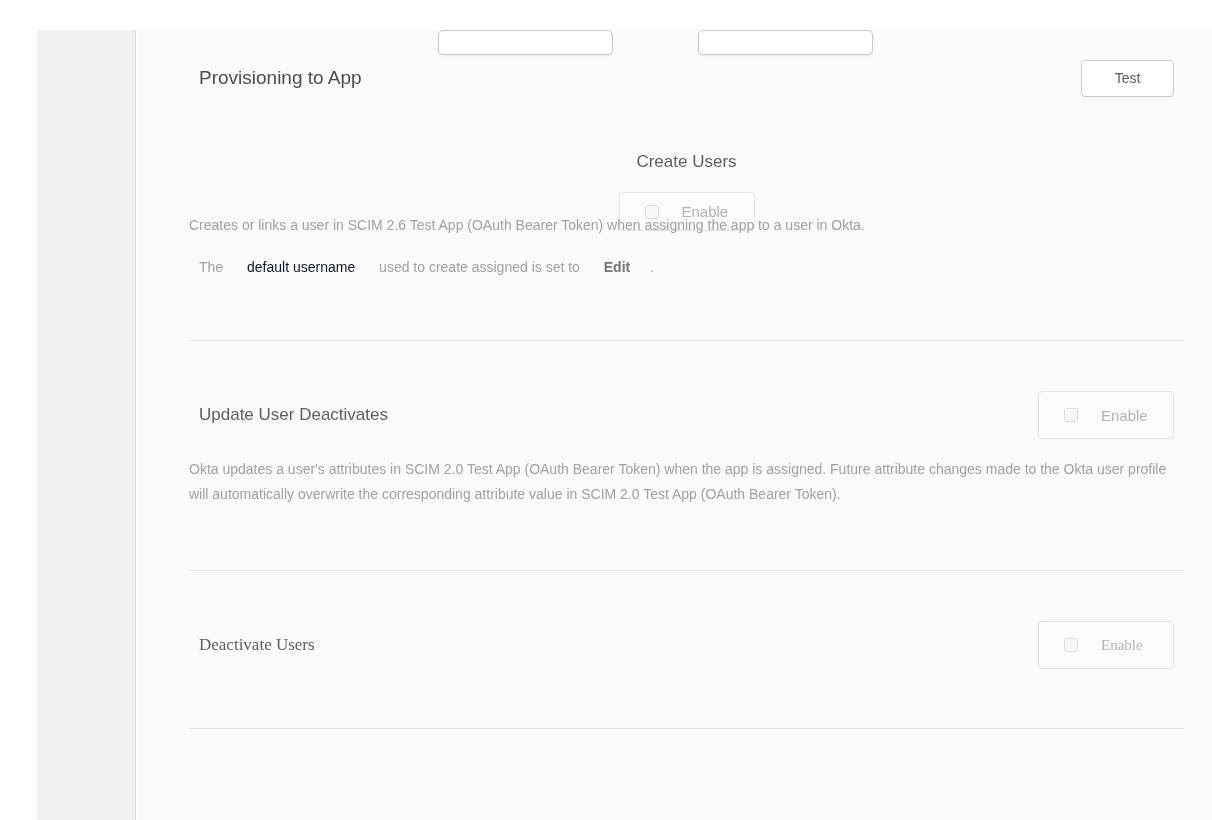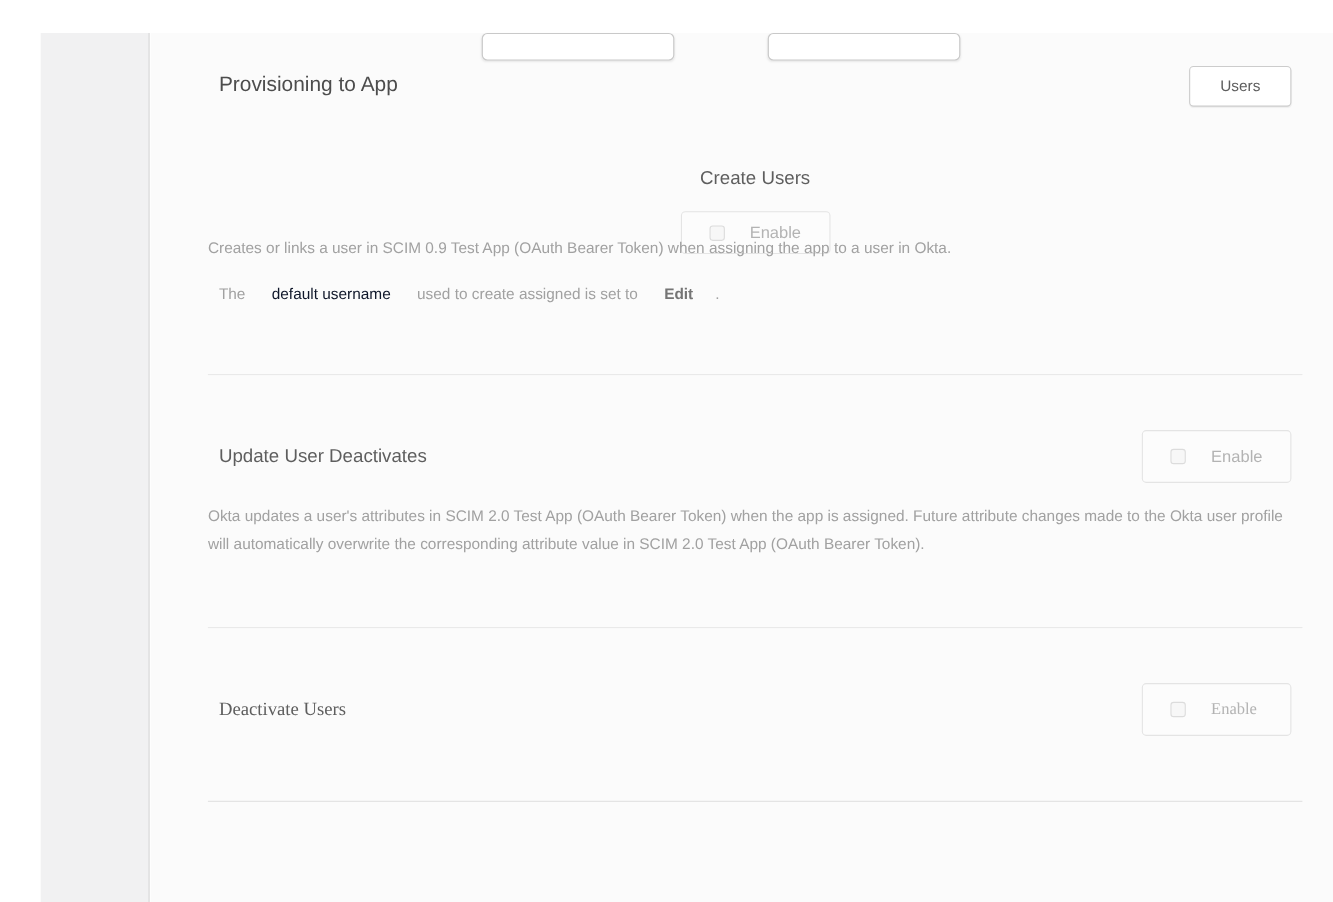--- a/index.html
+++ b/index.html
@@ -82,31 +82,31 @@
 
 <div class="sidebar"></div>
 
 <div class="main">
 
   <div class="cropped-field left"></div>
   <div class="cropped-field right"></div>
 
   <div class="header-row">
     <div class="page-title">Provisioning to App</div>
-    <button class="edit-btn">Users</button>
+    <button class="edit-btn">Test</button>
   </div>
 
   <div class="section-row row-1">
     <div class="section-title">Create Users</div>
     <div class="enable-box">
       <div class="checkbox"></div>
       <div class="enable-label">Enable</div>
     </div>
   </div>
-  <div class="desc desc-1">Creates or links a user in SCIM 0.9 Test App (OAuth Bearer Token) when assigning the app to a user in Okta.</div>
+  <div class="desc desc-1">Creates or links a user in SCIM 2.6 Test App (OAuth Bearer Token) when assigning the app to a user in Okta.</div>
   <div class="desc note">
     <span>The </span><span class="link">default username</span><span> used to create assigned is set to </span><span class="strong">Edit</span><span>.</span>
   </div>
 
   <div class="divider div-1"></div>
 
   <div class="section-row row-2">
     <div class="section-title">Update User Deactivates</div>
     <div class="enable-box">
       <div class="checkbox"></div>

